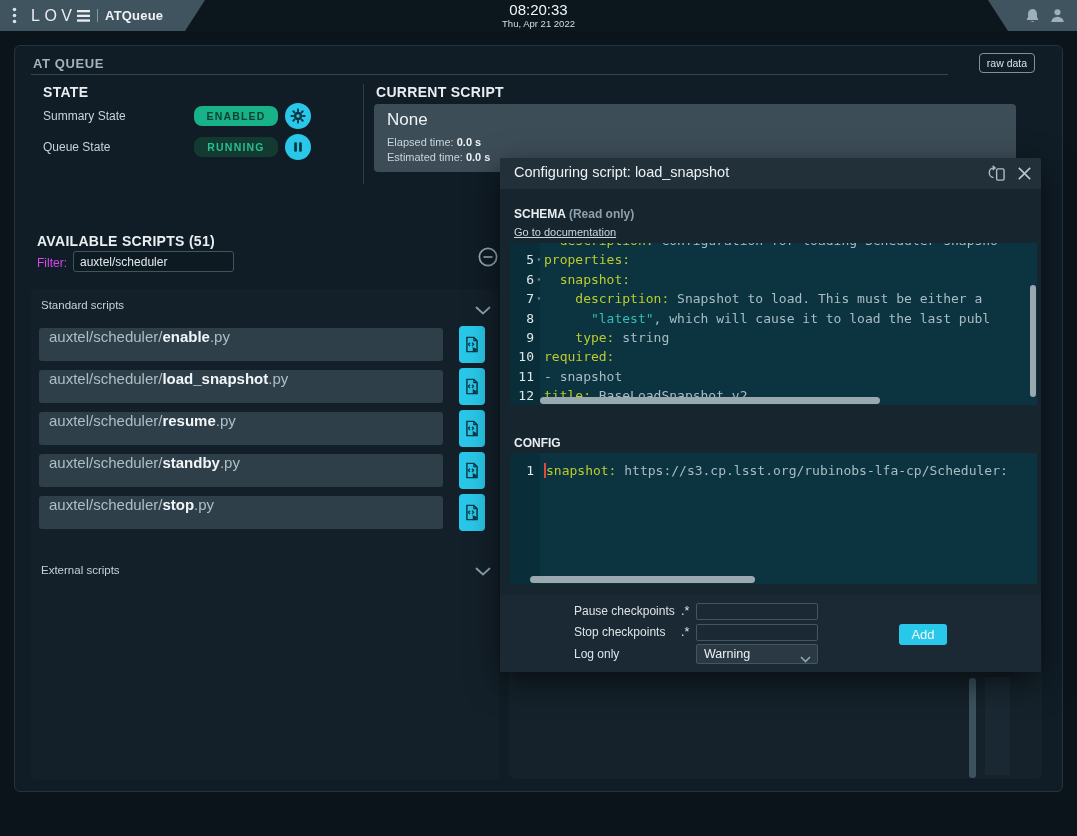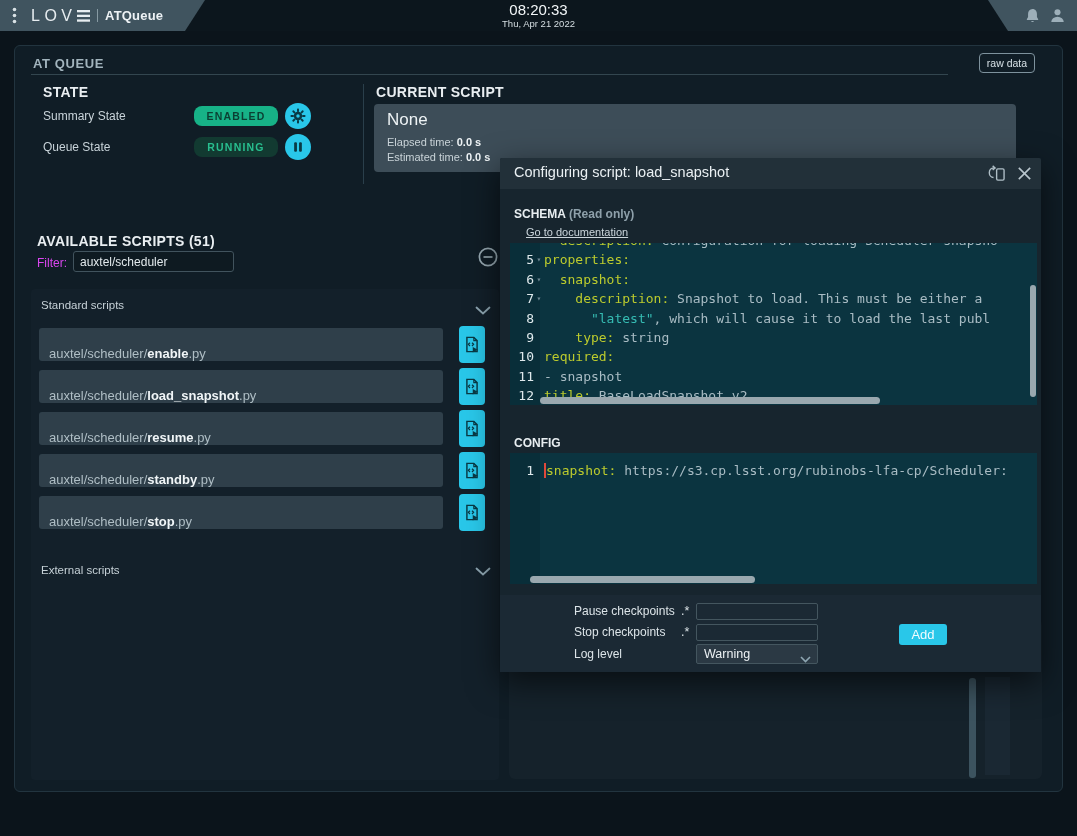--- a/index.html
+++ b/index.html
@@ -52,41 +52,41 @@
   .filter-input{position:absolute;left:58px;top:205px;width:161px;height:21px;background:#0E1A21;
     border:1px solid #41535D;border-radius:3px;color:#E2E9EC;font-size:12px;padding:0 6px;box-sizing:border-box;
     font-family:"Liberation Sans",sans-serif;outline:none;}
   .collapse-btn{position:absolute;left:462px;top:200px;cursor:pointer;}
   .scripts-box{position:absolute;left:16px;top:243px;width:468px;height:491px;background:#13202A;border-radius:4px;}
   .group-header{position:absolute;left:10px;font-size:11.5px;color:#C6D1D7;}
   .group-chevron{position:absolute;left:444px;cursor:pointer;}
   .scripts-list{position:absolute;left:8px;top:39px;width:446px;}
   .script-row{position:relative;height:33px;margin-bottom:9px;cursor:pointer;}
   .script-row-text{position:absolute;left:0;top:0;width:404px;height:33px;background:#2F3F4A;border-radius:3px;
-    display:flex;align-items:flex-end;padding-left:10px;box-sizing:border-box;font-size:13px;white-space:pre;}
+    display:flex;align-items:flex-start;padding-left:10px;box-sizing:border-box;font-size:15px;white-space:pre;}
   .sp-path,.sp-ext{color:#AFBEC5;}
   .sp-name{color:#F0F5F7;font-weight:700;}
   .launch-btn{position:absolute;left:420px;top:-2px;width:26px;height:37px;background:var(--accent);
     border-radius:4px;display:flex;align-items:center;justify-content:center;cursor:pointer;}
 
   
   .bg-panel{position:absolute;left:494px;top:573px;width:533px;height:160px;background:#15222B;border-radius:6px;}
   .bg-scroll-thumb{position:absolute;left:460px;top:59px;width:7px;height:100px;background:#3C535F;border-radius:3px;}
   .bg-column{position:absolute;left:476px;top:58px;width:25px;height:98px;background:#1A2833;}
 
   
   .modal{position:absolute;left:500px;top:158px;width:541px;height:514px;background:#17252E;border-radius:2px;
     box-shadow:0 10px 32px rgba(0,0,0,.6);z-index:10;}
   .modal-header{position:absolute;left:0;top:0;width:100%;height:31px;background:#223039;border-radius:2px 2px 0 0;}
   .modal-title{position:absolute;left:14px;top:6px;font-size:14.5px;color:#EAF0F3;}
   .modal-icon{position:absolute;top:7px;cursor:pointer;}
   .copy-pos{left:487px;} .close-pos{left:516px;}
   .schema-head{position:absolute;left:14px;top:49px;font-size:12px;font-weight:700;color:#E8EEF1;}
   .schema-sub{color:#8EA0AA;}
-  .doc-link{position:absolute;left:14px;top:68px;font-size:11px;color:#CBD6DC;text-decoration:underline;cursor:pointer;margin-left:12px;}
+  .doc-link{position:absolute;left:14px;top:68px;font-size:11px;color:#CBD6DC;text-decoration:underline;cursor:pointer;}
   .editor{position:absolute;left:10px;width:527px;background:#0B3440;overflow:hidden;}
   .editor-schema{top:85px;height:162px;}
   .editor-config{top:295px;height:131px;}
   .gutter-bg{position:absolute;left:0;top:0;width:30px;height:100%;background:#092E39;}
   .code-lines{position:relative;}
   .editor-config .code-lines{padding-top:8px;}
   .code-line{display:flex;height:19.4px;line-height:19.4px;font-family:"DejaVu Sans Mono",monospace;
     font-size:13px;white-space:pre;}
   .code-line.clip{margin-top:-12px;}
   .code-line .gut{width:24px;flex:none;text-align:right;color:#DEE8EB;}
@@ -339,21 +339,21 @@
       <div class="hthumb config-hthumb"></div>
     </div>
 
     <div class="modal-footer">
       <div class="f-label" style="top:9px;">Pause checkpoints</div>
       <div class="f-hint" style="top:9px;">.*</div>
       <input class="f-input" style="top: 8px;" type="text">
       <div class="f-label" style="top:30px;">Stop checkpoints</div>
       <div class="f-hint" style="top:30px;">.*</div>
       <input class="f-input" style="top: 29px;" type="text">
-      <div class="f-label" style="top:52px;">Log level</div>
+      <div class="f-label" style="top:52px;">Log only</div>
       <div class="f-select">
         <span>Warning</span>
         <span class="sel-chev">
           <svg width="11" height="7" viewBox="0 0 11 7">
               <polyline points="1,1 5.5,5.5 10,1" fill="none" stroke="#8EA6B2" stroke-width="1.6"></polyline>
             </svg>
         </span>
       </div>
       <div class="add-btn">Add</div>
     </div>

